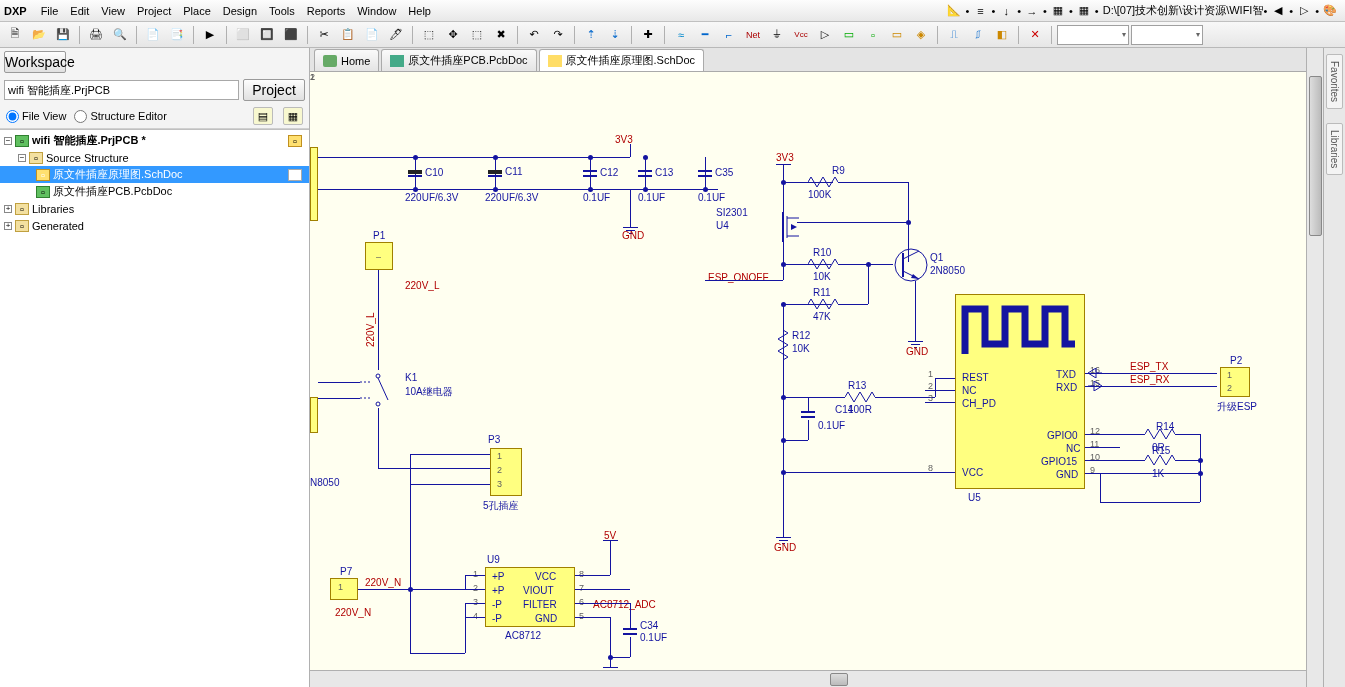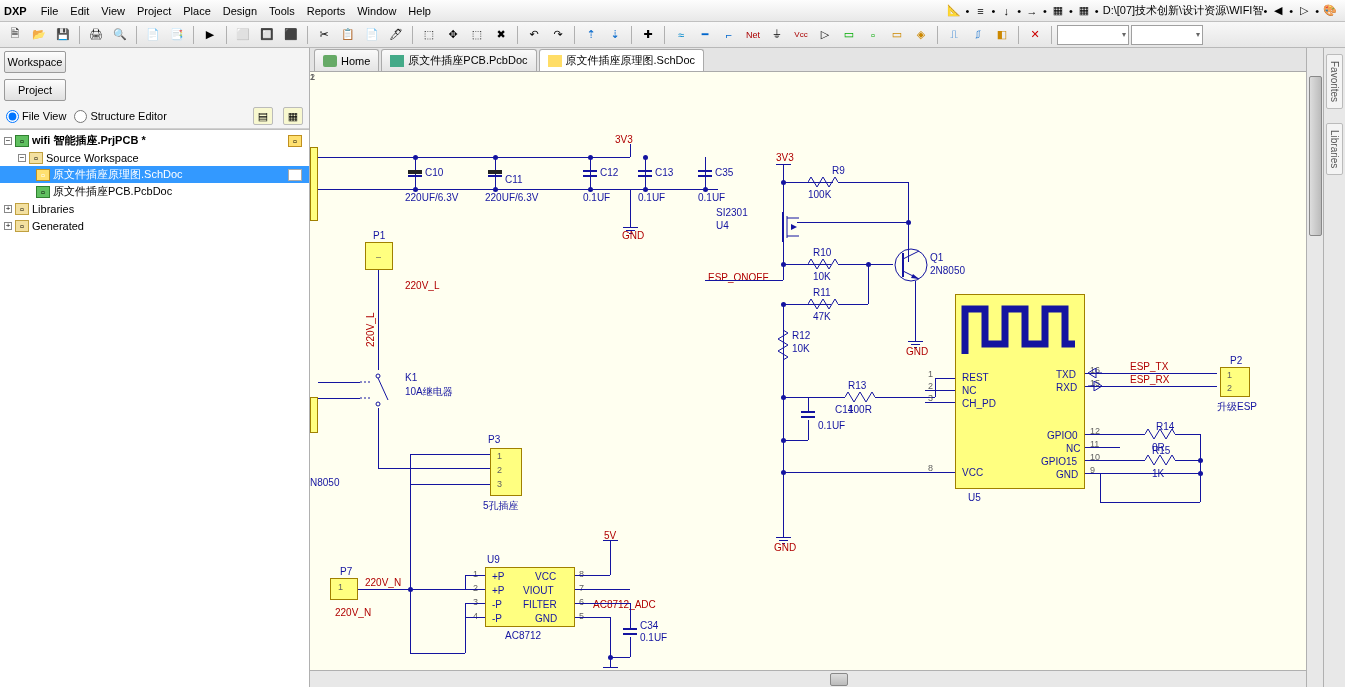--- a/index.html
+++ b/index.html
@@ -16,21 +16,21 @@
 .toolbar .sep { width:1px; height:18px; background:#b0b0b0; margin:0 3px; }
 .toolbar .combo { width:72px; height:20px; border:1px solid #a0a0a0; background:#fff; display:inline-flex; align-items:center; justify-content:flex-end; padding:0 2px; }
 
 .main { display:flex; height:639px; }
 .sidebar { width:310px; background:#f4f4f4; border-right:1px solid #b0b0b0; display:flex; flex-direction:column; }
 .panel-title { height:22px; background:linear-gradient(#f0f0f0,#d8d8d8); border-bottom:1px solid #b8b8b8; display:flex; align-items:center; padding:0 6px; font-weight:bold; }
 .panel-title .collapse-arrows { margin-left:auto; display:flex; gap:2px; }
 .panel-title .collapse-arrows span { width:16px; height:14px; border:1px solid #999; background:#eee; display:inline-flex; align-items:center; justify-content:center; font-size:9px; }
 .ws-row { display:flex; align-items:center; padding:3px 4px; gap:4px; }
 .ws-row select, .ws-row input { flex:1; height:20px; border:1px solid #a8a8a8; padding:0 3px; background:#fff; }
-.ws-row button { width:62px; height:22px; background:linear-gradient(#fdfdfd,#e0e0e0); border:1px solid #9a9a9a; border-radius:2px; font-size:11px; }
+.ws-row button { width:62px; height:22px; background:linear-gradient(#fdfdfd,#e0e0e0); border:1px solid #9a9a9a; border-radius:2px; font-size:14px; }
 .radio-row { display:flex; align-items:center; gap:8px; padding:3px 6px; border-bottom:1px solid #d0d0d0; }
 .radio-row label { display:flex; align-items:center; gap:3px; }
 .radio-row .ico { width:20px; height:18px; border:1px solid #bbb; background:#f8f8d0; display:inline-flex; align-items:center; justify-content:center; margin-left:2px; border-radius:2px; }
 .tree { flex:1; background:#fff; border-top:1px solid #c0c0c0; overflow:auto; padding:2px 0; }
 .tree-row { display:flex; align-items:center; height:17px; padding:0 4px; white-space:nowrap; }
 .tree-row.sel { background:#3399ff; color:#fff; }
 .tree-row .dash { width:8px; height:8px; border:1px solid #888; display:inline-flex; align-items:center; justify-content:center; font-size:8px; line-height:1; margin-right:3px; }
 .tree-row .ico { width:14px; height:12px; margin-right:3px; display:inline-flex; align-items:center; justify-content:center; }
 .tree-row .folder { background:#f3e0a0; border:1px solid #c0a040; }
 .tree-row .sch { background:#ffe070; border:1px solid #c09020; }
@@ -170,20 +170,21 @@
       <span class="chev">▾</span>
     </span>
 </div>
 
 <div class="main">
   <div class="sidebar">
     <div class="ws-row">
       <button>Workspace</button>
     </div>
     <div class="ws-row">
+      <input value="wifi 智能插座.PrjPCB" style="">
       <button>Project</button>
     </div>
     <div class="radio-row">
       <label>
           <input type="radio" checked="" style="">
           <span>File View</span>
         </label>
       <label>
           <input type="radio" style="">
           <span>Structure Editor</span>
@@ -197,21 +198,21 @@
           <span class="dash">−</span>
           <span class="ico pcb">▫</span>
           <b>wifi 智能插座.PrjPCB *</b>
           <span style="flex:1"></span>
           <span class="ico sch">▫</span>
         </div>
       <div class="tree-row">
           <span class="indent" style="width:14px"></span>
           <span class="dash">−</span>
           <span class="ico folder">▫</span>
-          <span>Source Workspace</span>
+          <span>Source Structure</span>
         </div>
       <div class="tree-row sel">
           <span class="indent" style="width:32px"></span>
           <span class="ico sch">▫</span>
           <span>原文件插座原理图.SchDoc</span>
           <span style="flex:1"></span>
           <span class="ico" style="background:#fff;border:1px solid #aaa">▫</span>
         </div>
       <div class="tree-row">
           <span class="indent" style="width:32px"></span>
@@ -272,21 +273,21 @@
         <div class="lbl" style="left:115px;top:95px">C10</div>
         <div class="lbl" style="left:95px;top:120px">220UF/6.3V</div>
 
         <div class="wire v" style="left:185px;top:85px;height:32px"></div>
         <div class="junction" style="left:185px;top:85px"></div>
           <div class="junction" style="left:185px;top:117px"></div>
         <div class="cap" style="left:178px;top:98px">
             <div class="plate" style="height:4px;background:#222"></div>
             <div class="plate plate2"></div>
           </div>
-        <div class="lbl" style="left:195px;top:102px">C11</div>
+        <div class="lbl" style="left:195px;top:94px">C11</div>
         <div class="lbl" style="left:175px;top:120px">220UF/6.3V</div>
 
         <div class="wire v" style="left:280px;top:85px;height:32px"></div>
         <div class="junction" style="left:280px;top:85px"></div>
           <div class="junction" style="left:280px;top:117px"></div>
         <div class="cap" style="left:273px;top:98px">
             <div class="plate"></div>
             <div class="plate plate2"></div>
           </div>
         <div class="lbl" style="left:290px;top:95px">C12</div>

